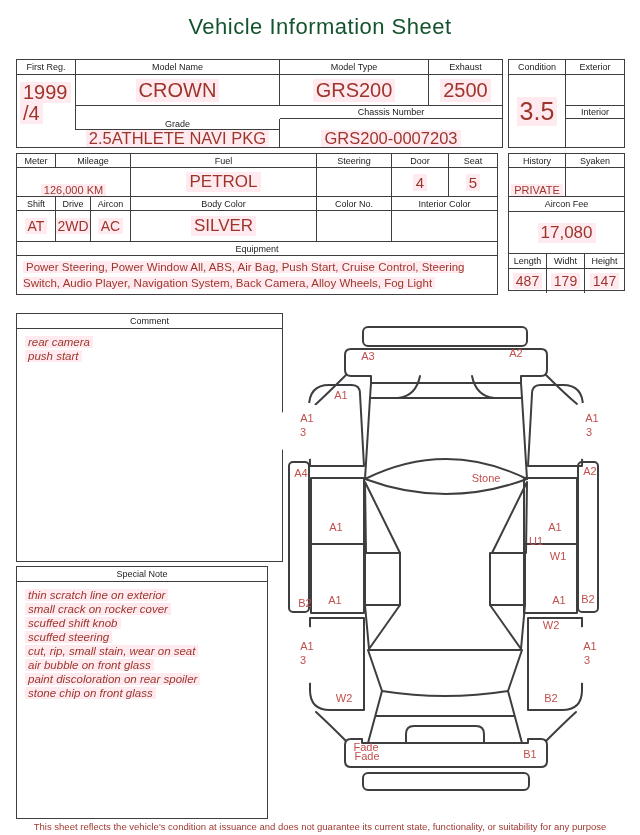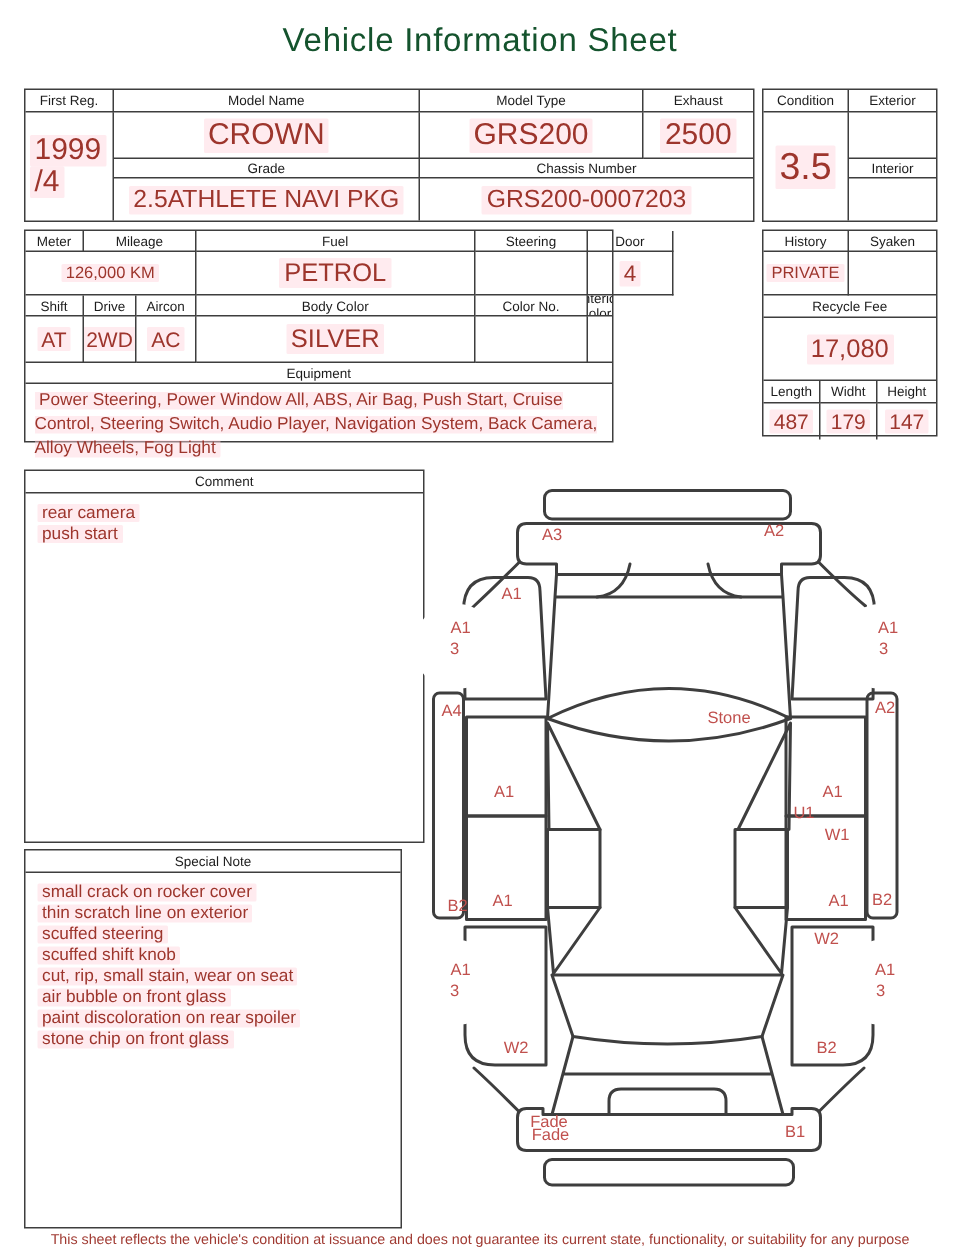--- a/index.html
+++ b/index.html
@@ -10,25 +10,25 @@
         font-family:"Liberation Sans",sans-serif;color:#1c1c1c;}
   .box{position:absolute;border:1.6px solid var(--line);box-sizing:border-box;background:#fff;}
   .grid{display:grid;width:100%;height:100%;}
   .cell{display:flex;align-items:center;justify-content:center;box-sizing:border-box;overflow:hidden;}
   .br{border-right:1.3px solid var(--line);}
   .bb{border-bottom:1.3px solid var(--line);}
   .hdr{font-size:9px;color:#1c1c1c;}
   .val{color:var(--val);}
   .halo{background:var(--halo);padding:0 3px;border-radius:1px;}
   .v20{font-size:20px;} .v17{font-size:17px;} .v16{font-size:16.5px;} .v15{font-size:15px;}
-  .v14{font-size:14px;} .v11{font-size:11px;} .v25{font-size:25px;align-items:center;}
+  .v14{font-size:14px;} .v11{font-size:11px;align-items:flex-end;} .v25{font-size:25px;align-items:center;}
   #title{position:absolute;top:14px;left:0;width:100%;text-align:center;font-size:22px;
          letter-spacing:.5px;color:#14532d;}
   #first-reg-val{flex-direction:column;align-items:flex-start;padding-left:3px;line-height:21px;}
-  .note-body{padding:7px 8px;font-size:11.5px;line-height:13.5px;color:var(--val);text-align:left;}
+  .note-body{padding:7px 8px;font-size:11.5px;line-height:13.5px;color:var(--val);text-align:left;font-style:italic;}
   .note-line{margin-bottom:0.5px;}
   .equip-body{display:block;padding:3px 6px;font-size:11.5px;line-height:16px;color:var(--val);text-align:left;}
   #footer{position:absolute;top:821px;left:0;width:100%;text-align:center;font-size:9.5px;color:#a03a32;}
   #diagram{position:absolute;left:272px;top:312px;}
   #diagram path,#diagram rect,#diagram line{fill:none;stroke:var(--line);stroke-width:2;
     stroke-linejoin:round;stroke-linecap:round;}
   #diagram .wheel{fill:#fff;}
   #diagram text{fill:var(--lbl);font-family:"Liberation Sans",sans-serif;font-size:11px;text-anchor:middle;}
 </style>
 </head>
@@ -50,22 +50,22 @@
       </div>
       <div class="cell val v20 br bb">
           <span class="halo">CROWN</span>
         </div>
       <div class="cell val v20 br bb">
           <span class="halo">GRS200</span>
         </div>
       <div class="cell val v20 bb">
           <span class="halo">2500</span>
         </div>
+      <div class="cell hdr bb" style="grid-column:3/5;">Chassis Number</div>
       <div class="cell hdr br bb" style="grid-column:2;">Grade</div>
-      <div class="cell hdr bb" style="grid-column:3/5;">Chassis Number</div>
       <div class="cell val v16 br" style="grid-column:2;">
           <span class="halo">2.5ATHLETE NAVI PKG</span>
         </div>
       <div class="cell val v16" style="grid-column:3/5;">
           <span class="halo">GRS200-0007203</span>
         </div>
     </div>
   </div>
 
   <div class="box" style="left:508px;top:59px;width:117px;height:89px;">
@@ -74,21 +74,21 @@
       <div class="cell hdr bb">Exterior</div>
       <div class="cell val v25 br" style="grid-row:2/5;grid-column:1;">
           <span class="halo">3.5</span>
         </div>
       <div class="cell val bb"></div>
       <div class="cell hdr bb" style="grid-column:2;">Interior</div>
       <div class="cell val" style="grid-column:2;"></div>
     </div>
   </div>
 
-  <div class="box" style="left:16px;top:153px;width:393px;height:142px;">
+  <div class="box" style="left:16px;top:153px;width:482px;height:142px;">
     <div class="grid" style="grid-template-columns:39px 75px 186px 75px 57px auto;grid-template-rows:14px 29px;height:43px;">
       <div class="cell hdr br bb">Meter</div>
       <div class="cell hdr br bb">Mileage</div>
       <div class="cell hdr br bb">Fuel</div>
       <div class="cell hdr br bb">Steering</div>
       <div class="cell hdr br bb">Door</div>
       <div class="cell hdr bb">Seat</div>
       <div class="cell val v11 br bb" style="grid-column:1/3;">
           <span class="halo">126,000 KM</span>
         </div>
@@ -132,21 +132,21 @@
   </div>
 
   <div class="box" style="left:508px;top:153px;width:117px;height:138px;">
     <div class="grid" style="grid-template-columns:57px auto;grid-template-rows:14px 29px 15px 42px;height:100px;">
       <div class="cell hdr br bb">History</div>
       <div class="cell hdr bb">Syaken</div>
       <div class="cell val v11 br bb">
           <span class="halo">PRIVATE</span>
         </div>
       <div class="cell val bb"></div>
-      <div class="cell hdr bb" style="grid-column:1/3;">Recycle Fee</div>
+      <div class="cell hdr bb" style="grid-column:1/3;">Aircon Fee</div>
       <div class="cell val v17 bb" style="grid-column:1/3;">
           <span class="halo">17,080</span>
         </div>
     </div>
     <div class="grid" style="grid-template-columns:38px 38px auto;grid-template-rows:15px auto;height:39px;">
       <div class="cell hdr br bb">Length</div>
       <div class="cell hdr br bb">Widht</div>
       <div class="cell hdr bb">Height</div>
       <div class="cell val v14 br">
           <span class="halo">487</span>
@@ -164,24 +164,24 @@
     <div class="cell hdr bb" style="height:15px;">Comment</div>
     <div class="note-body">
       <div class="note-line"><span class="halo">rear camera</span></div>
       <div class="note-line"><span class="halo">push start</span></div>
     </div>
   </div>
 
   <div class="box" style="left:16px;top:566px;width:252px;height:253px;">
     <div class="cell hdr bb" style="height:15px;">Special Note</div>
     <div class="note-body">
+      <div class="note-line"><span class="halo">thin scratch line on exterior</span></div>
       <div class="note-line"><span class="halo">small crack on rocker cover</span></div>
-      <div class="note-line"><span class="halo">thin scratch line on exterior</span></div>
+      <div class="note-line"><span class="halo">scuffed shift knob</span></div>
       <div class="note-line"><span class="halo">scuffed steering</span></div>
-      <div class="note-line"><span class="halo">scuffed shift knob</span></div>
       <div class="note-line"><span class="halo">cut, rip, small stain, wear on seat</span></div>
       <div class="note-line"><span class="halo">air bubble on front glass</span></div>
       <div class="note-line"><span class="halo">paint discoloration on rear spoiler</span></div>
       <div class="note-line"><span class="halo">stone chip on front glass</span></div>
     </div>
   </div>
 
   <svg id="diagram" width="360" height="510" viewBox="0 0 360 510">
     <g>
 

